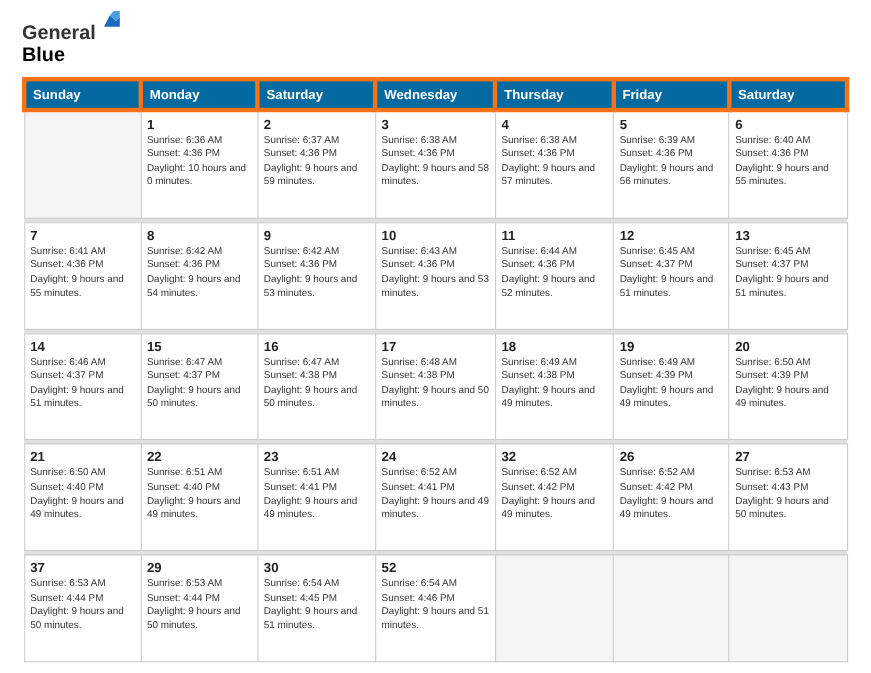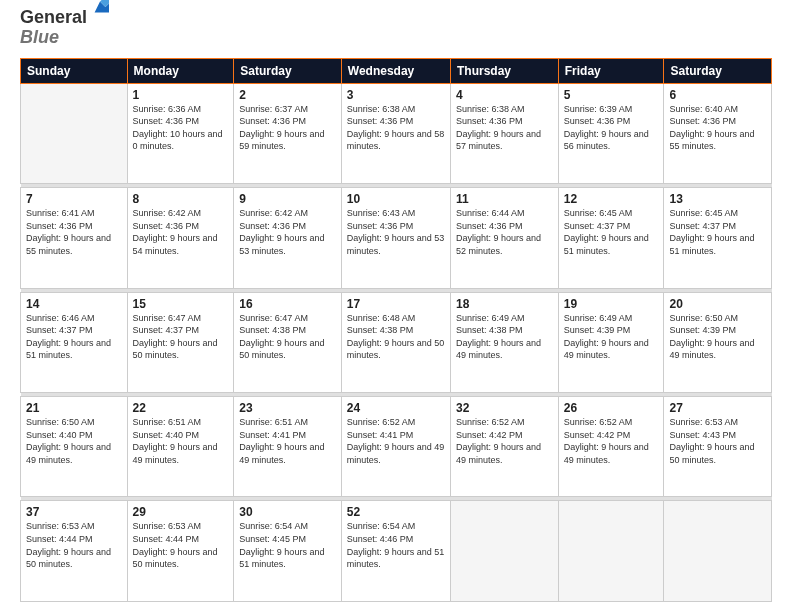--- a/index.html
+++ b/index.html
@@ -7,21 +7,21 @@
       font-family: Arial, sans-serif;
       background: #fff;
       width: 792px;
       height: 612px;
       overflow: hidden;
     }
     .page {
       width: 792px;
       height: 612px;
       background: #fff;
-      padding: 8px 20px 10px 20px;
+      padding: 20px 20px 10px 20px;
       display: flex;
       flex-direction: column;
     }
     .header {
       display: flex;
       justify-content: space-between;
       align-items: flex-start;
       margin-bottom: 10px;
     }
     .logo {
@@ -34,22 +34,21 @@
       line-height: 1.1;
     }
     .logo-general {
       font-size: 18px;
       font-weight: bold;
       color: #333;
     }
     .logo-blue {
       font-size: 18px;
       font-weight: bold;
-      color: #737373;
-      font-style: italic;
+      color: #000000;
     }
     .logo-icon {
       width: 18px;
       height: 18px;
       margin-left: 2px;
       margin-top: -8px;
     }
     .title-block {
       text-align: right;
     }
@@ -62,27 +61,27 @@
     .subtitle {
       font-size: 14px;
       color: #555;
     }
     .calendar {
       width: 100%;
       border-collapse: collapse;
       flex: 1;
     }
     .calendar th {
-      background: #0f172a;
+      background: #0369a1;
       color: #fff;
       font-size: 12px;
       font-weight: bold;
       text-align: left;
       padding: 5px 6px;
-      border: 1px solid #f97316;
+      border: 4px solid #f97316;
     }
     .calendar td {
       border: 1px solid #ccc;
       vertical-align: top;
       padding: 4px 5px;
       font-size: 9.5px;
       color: #333;
       width: 113px;
       background: #fff;
     }

